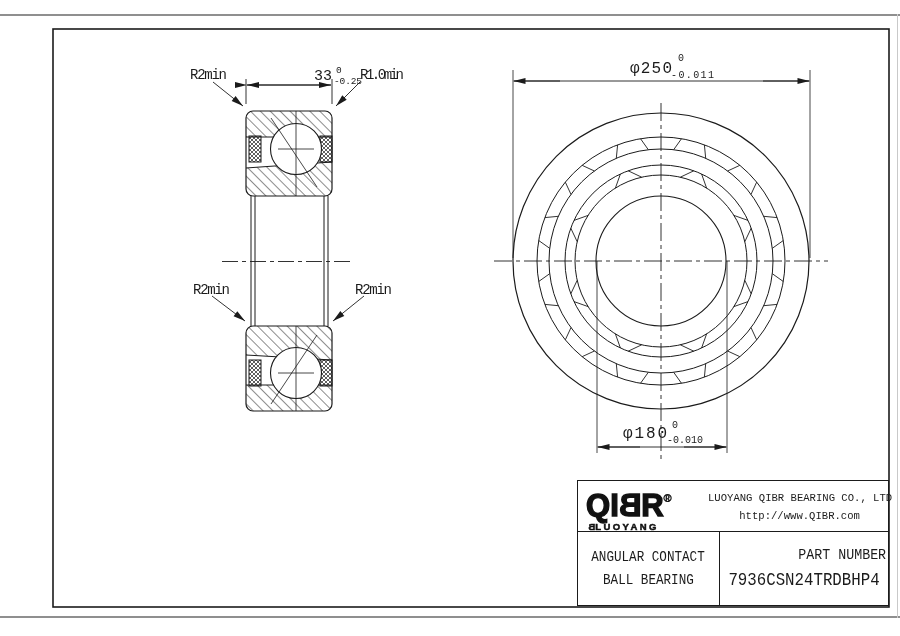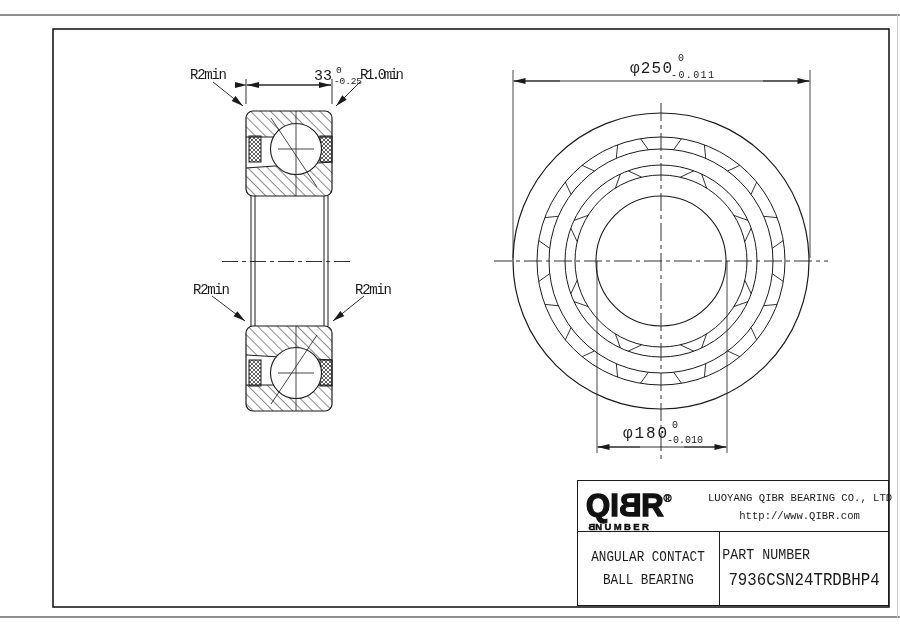--- a/index.html
+++ b/index.html
@@ -25,21 +25,21 @@
   .logo-sub{font-family:"Liberation Sans","DejaVu Sans",sans-serif;font-weight:bold;
             font-size:9.5px;letter-spacing:2.4px;color:#111;-webkit-text-stroke:0.5px #111;
             margin-top:1px;white-space:nowrap;}
   #tb-company{flex:1;display:flex;flex-direction:column;justify-content:center;
               align-items:center;gap:1px;margin-left:28px;}
   .company-line{font-size:11.5px;transform:scaleX(0.92);white-space:nowrap;line-height:17px;}
   #tb-row2{display:flex;height:73px;}
   #tb-product{width:162px;border-right:1.6px solid #1b1b1b;box-sizing:border-box;
               display:flex;flex-direction:column;justify-content:center;align-items:center;gap:9px;}
   .product-line{font-size:14px;transform:scaleX(0.9);white-space:nowrap;line-height:14px;}
-  #tb-part{flex:1;display:flex;flex-direction:column;justify-content:center;align-items:flex-start;gap:8px;}
+  #tb-part{flex:1;display:flex;flex-direction:column;justify-content:center;align-items:flex-end;gap:8px;}
   .part-label{font-size:14px;transform:scaleX(0.95);white-space:nowrap;line-height:15px;}
   .part-number{font-size:17.5px;transform:scaleX(0.9);white-space:nowrap;line-height:19px;}
 </style>
 </head>
 <body>
 
 <div id="stage">
   <div id="edge-top" class="page-edge"></div>
   <div id="edge-bottom" class="page-edge"></div>
   <div id="edge-right" class="page-edge"></div>
@@ -177,21 +177,21 @@
       <text x="623" y="438" font-size="16" textLength="44">φ180</text>
       <text x="672" y="428" font-size="10">0</text>
       <text x="667" y="443" font-size="10" textLength="36">-0.010</text>
     </g>
   </svg>
 
   <div id="title-block">
     <div id="tb-row1">
       <div id="tb-logo">
         <div class="logo-main"><span>Q</span><span>I</span><span class="flip">B</span><span>R</span><span class="reg-mark">®</span></div>
-        <div class="logo-sub"><span class="flip">B</span><span>NUMBER</span></div>
+        <div class="logo-sub"><span class="flip">B</span><span>LUOYANG</span></div>
       </div>
       <div id="tb-company">
         <div class="company-line">LUOYANG QIBR BEARING CO., LTD</div>
         <div class="company-line">http://www.QIBR.com</div>
       </div>
     </div>
     <div id="tb-row2">
       <div id="tb-product">
         <div class="product-line">ANGULAR CONTACT</div>
         <div class="product-line">BALL BEARING</div>

